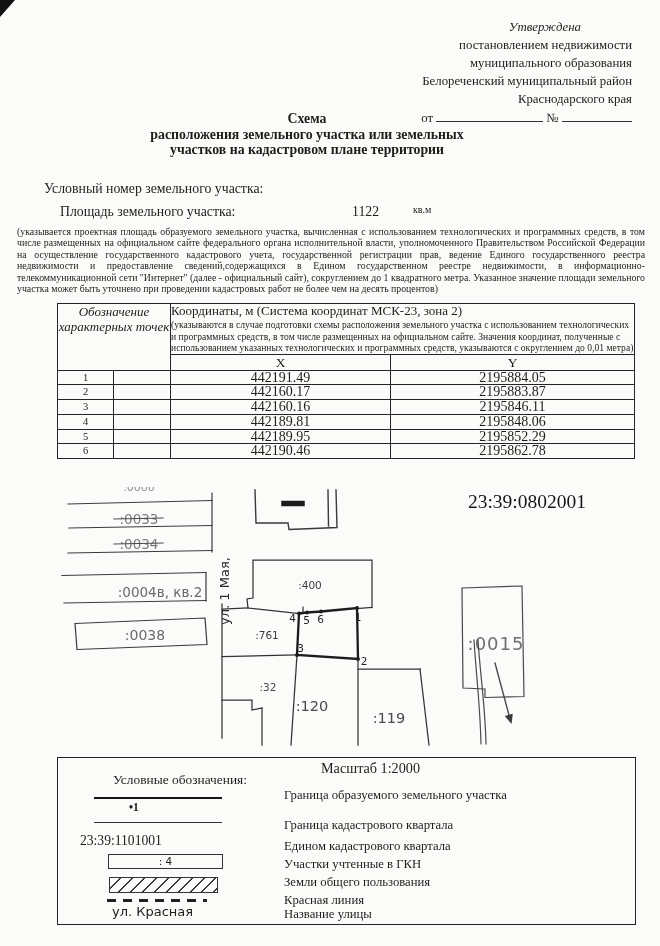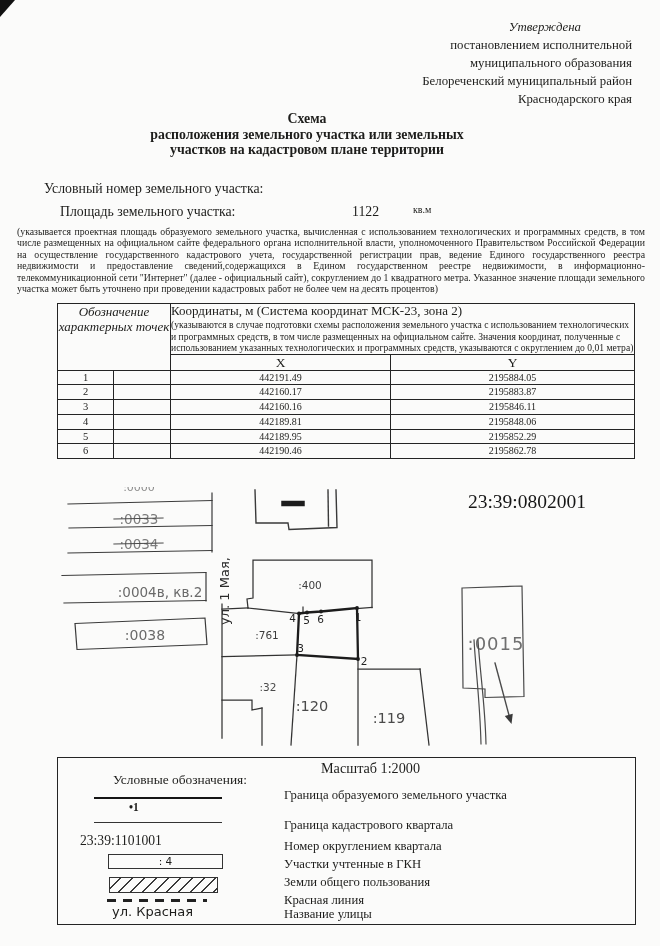--- a/index.html
+++ b/index.html
@@ -26,21 +26,21 @@
   .area-note{top:226px;left:17px;width:628px;font-size:9.8px;line-height:11.4px;text-align:justify;}
   
   table.coords{top:303px;left:57px;width:577px;border-collapse:collapse;table-layout:fixed;}
   table.coords td,table.coords th{border:1.5px solid #242424;padding:0;vertical-align:top;
     font-weight:normal;}
   .th-points{font-size:13px;text-align:center;line-height:15px;padding-top:2px;font-style:italic;}
   .th-coords{font-size:13px;text-align:left;padding:1px 3px 0 4px;line-height:14px;}
   .th-coords .note{font-size:9.6px;line-height:11.6px;display:block;margin-top:1px;}
   .th-xy{font-size:13.5px;text-align:center;height:15px;line-height:15px;}
   .td-n{font-size:10.5px;text-align:center;height:13.7px;line-height:13.7px;}
-  .td-v{font-size:10px;text-align:center;height:13.7px;line-height:13.7px;}
+  .td-v{font-size:14px;text-align:center;height:13.7px;line-height:13.7px;}
   
   .map{top:478px;left:0;width:552px;height:280px;}
   .map svg{display:block;}
   
   .legend{top:757px;left:57px;width:577px;height:166px;border:1.4px solid #242424;background:transparent;}
   .legend .scale{left:263px;top:2px;font-size:14.2px;}
   .legend .ltitle{left:55px;top:14px;font-size:13.4px;}
   .legend .desc{left:226px;font-size:12.7px;white-space:nowrap;}
   .sym-thick{left:36px;top:39px;width:128px;border-top:2.7px solid #151515;}
   .sym-point{left:71px;top:43px;font-size:11.5px;font-weight:bold;}
@@ -55,24 +55,30 @@
   .sym-street{left:54px;top:146px;font-family:"DejaVu Sans",sans-serif;font-size:13px;}
   .mono-map{font-family:"DejaVu Sans",sans-serif;}
 </style>
 </head>
 <body>
 
 <div class="abs corner"></div>
 
 <div class="abs approval">
   <div class="l1">Утверждена</div>
-  <div>постановлением исполнительной</div>
+  <div>постановлением недвижимости</div>
   <div>муниципального образования</div>
   <div>Белореченский муниципальный район</div>
   <div>Краснодарского края</div>
+  <div class="datel">
+    <span>от</span>
+    <span class="uline" style="width:107px"></span>
+    <span>№</span>
+    <span class="uline" style="width:70px"></span>
+  </div>
 </div>
 
 <div class="abs doc-title">
   <div>Схема</div>
   <div>расположения земельного участка или земельных</div>
   <div>участков на кадастровом плане территории</div>
 </div>
 
 <div class="abs field-label cond-num">Условный номер земельного участка:</div>
 <div class="abs field-label area-label">Площадь земельного участка:</div>
@@ -233,18 +239,18 @@
   <div class="abs sym-point">•1</div>
   <div class="abs sym-thin"></div>
   <div class="abs sym-qnum">23:39:1101001</div>
   <div class="abs sym-gkn">: 4</div>
   <div class="abs sym-hatch"></div>
   <div class="abs sym-dash"></div>
   <div class="abs sym-street">ул. Красная</div>
 
   <div class="abs desc" style="top:30px">Граница образуемого земельного участка</div>
   <div class="abs desc" style="top:60px">Граница кадастрового квартала</div>
-  <div class="abs desc" style="top:81px">Номер округлением квартала</div>
+  <div class="abs desc" style="top:81px">Едином кадастрового квартала</div>
   <div class="abs desc" style="top:99px">Участки учтенные в ГКН</div>
   <div class="abs desc" style="top:117px">Земли общего пользования</div>
   <div class="abs desc" style="top:135px">Красная линия</div>
   <div class="abs desc" style="top:149px">Название улицы</div>
 </div>
 
 </body></html>

